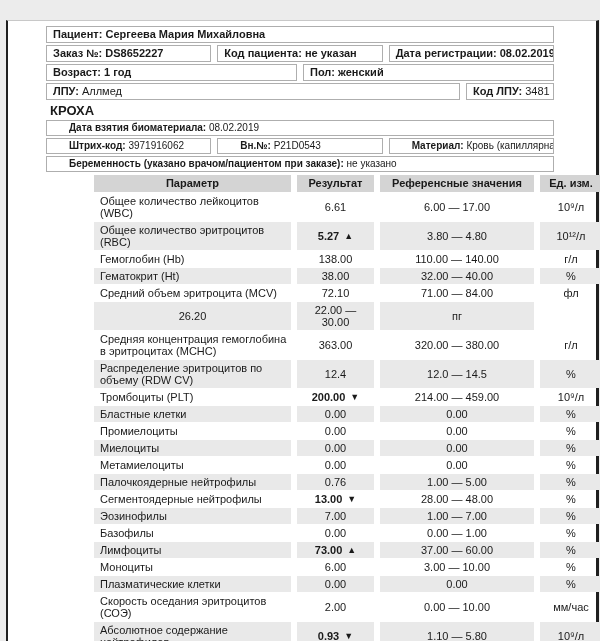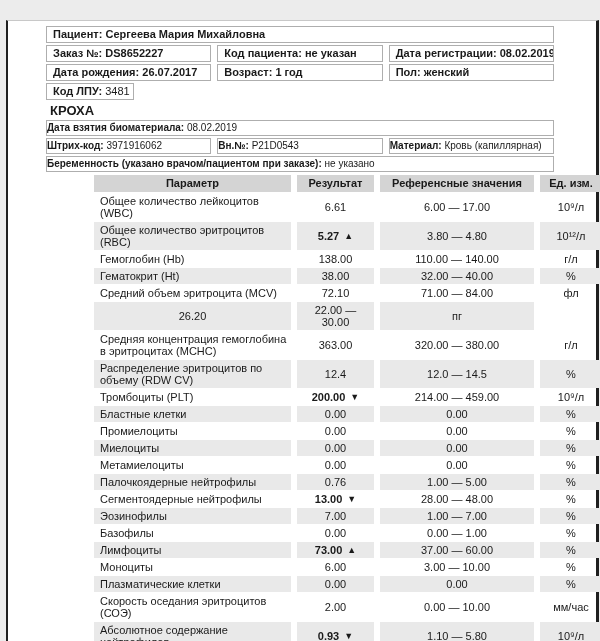--- a/index.html
+++ b/index.html
@@ -30,21 +30,21 @@
   }
   .ibox .lbl { font-weight:bold; }
   .ibox.allbold .val { font-weight:bold; }
   .wfull { flex:1; }
   .third { flex:1; }
   .lpu-code-box { width:88px; flex:none; }
 
   .panel-title { font-size:13px; line-height:13px; font-weight:bold; margin:4px 4px 3px; }
 
   .info-row.small { margin-bottom:2px; }
-  .ibox.small { font-size:10px; line-height:12px; padding:1px 0; }
+  .ibox.small { font-size:10px; line-height:12px; padding:1px 22px; }
 
   
   .rtable { margin-top:3px; }
   .t-header, .t-row {
     display:grid;
     grid-template-columns:197px 77px 154px 62px;
     column-gap:6px;
     margin-bottom:1px;
     padding-left:48px;
   }
@@ -90,34 +90,34 @@
           <span class="val">не указан</span>
         </div>
         <div class="ibox allbold third">
           <span class="lbl">Дата регистрации:</span>
           <span class="val">08.02.2019</span>
         </div>
       </div>
 
       <div class="info-row">
         <div class="ibox allbold third">
-          <span class="lbl">Дата рождения:</span>
-          <span class="val">26.07.2017</span>
-        </div>
-        <div class="ibox allbold third">
           <span class="lbl">Возраст:</span>
           <span class="val">1 год</span>
         </div>
         <div class="ibox allbold third">
           <span class="lbl">Пол:</span>
           <span class="val">женский</span>
         </div>
       </div>
 
       <div class="info-row">
+        <div class="ibox wfull">
+          <span class="lbl">ЛПУ:</span>
+          <span class="val">Аллмед</span>
+        </div>
         <div class="ibox lpu-code-box">
           <span class="lbl">Код ЛПУ:</span>
           <span class="val">3481</span>
         </div>
       </div>
 
       <div class="panel-title">КРОХА</div>
 
       <div class="info-row small">
         <div class="ibox small wfull">

